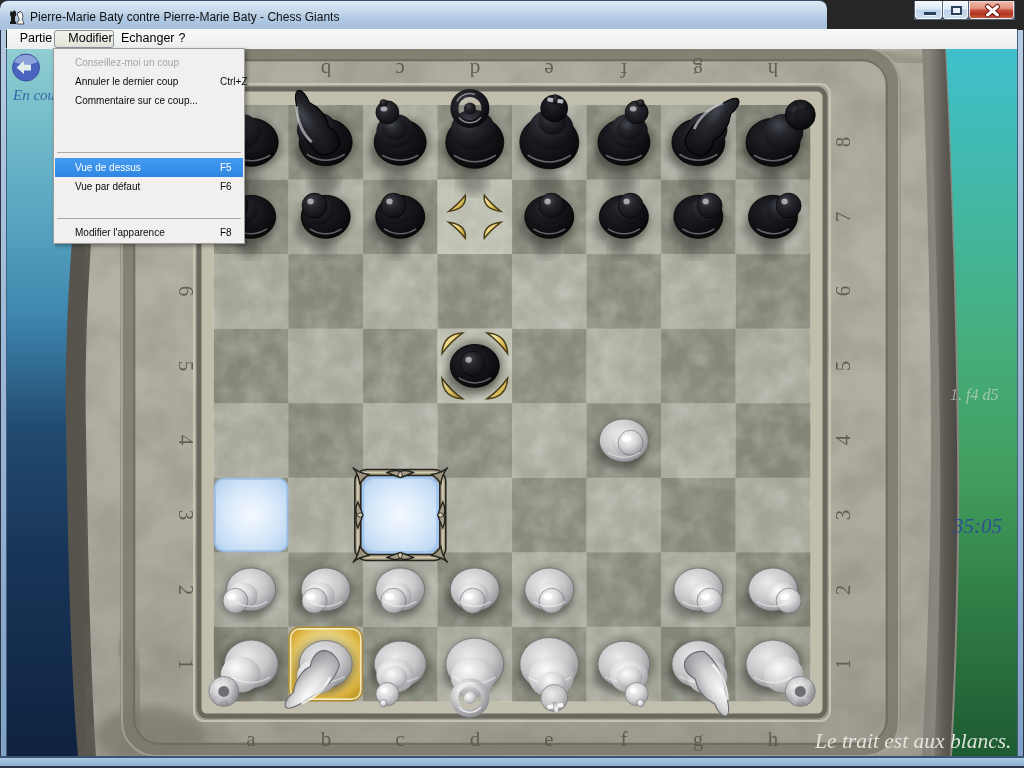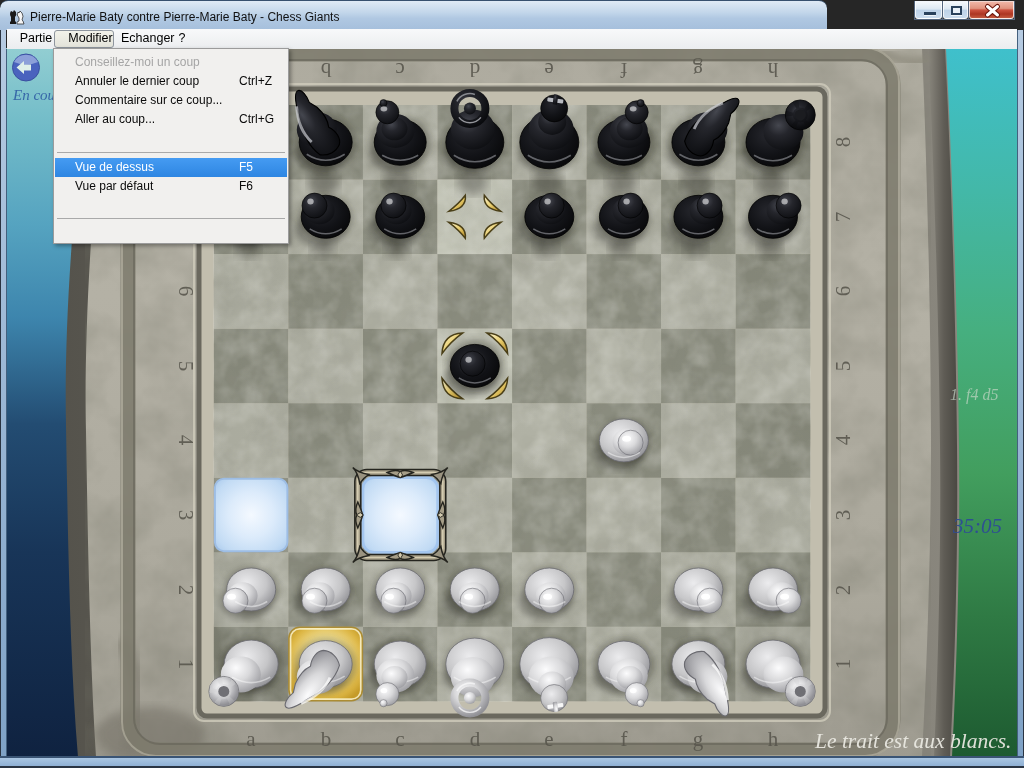--- a/index.html
+++ b/index.html
@@ -7,27 +7,27 @@
   border-radius:8px 8px 0 0; overflow:hidden; }
 #titlebar { position:absolute; left:0; top:0; width:827px; height:30px;
   background:linear-gradient(#dfeaf5 0%,#c2d6ea 40%,#b0c8e2 60%,#a5bfdc 100%);
   border-radius:8px 8px 0 0; border-top:1px solid #37506e; }
 #titletext { position:absolute; left:30px; top:9px; font-size:12px; color:#111; }
 #menubar { position:absolute; left:7px; top:29px; width:1010px; height:20px;
   background:linear-gradient(#f8f9fa,#ebedef); font-size:12.5px; color:#000; }
 .mb { position:absolute; top:0; height:20px; line-height:19px; text-align:center; }
 #echbox { position:absolute; left:47px; top:1px; width:60px; height:18px;
   background:linear-gradient(#f2f2ea,#e3e3da); border:1px solid #8e959e; border-radius:3px; }
-#menu { position:absolute; left:53px; top:47.5px; width:236px; height:196.5px;
+#menu { position:absolute; left:53px; top:47.5px; width:192px; height:196.5px;
   background:#f1f0ee; border:1px solid #9b9b9b; box-shadow:2px 2px 4px rgba(0,0,0,0.35);
-  font-size:12px; color:#0a0a0a; z-index:30; }
+  font-size:10px; color:#0a0a0a; z-index:30; }
 .mi { position:absolute; left:1px; right:1px; height:19px; line-height:19px; padding-left:20px; }
 .mi.dis { color:#a5a5a5; }
 .mi.sel { background:linear-gradient(#459bf2,#2e86e2); color:#fff; }
-.sc { position:absolute; left:184px; }
+.sc { position:absolute; left:165px; }
 .sep { position:absolute; left:3px; right:3px; height:1px; background:#a9a9a9; }
 #borders div { position:absolute; }
 .cap { position:absolute; top:0; height:19px; border:1px solid #53657d; border-top:none; z-index:40; }
 .capin { width:100%; height:100%; border:1px solid rgba(255,255,255,0.75);
   background:linear-gradient(#f4f8fc 0%,#dce8f3 45%,#bdd2e8 50%,#cbdcee 100%); position:relative;
   border-radius:0 0 3px 3px; }
 #bclose .capin { background:linear-gradient(#f0b5a5 0%,#e0937f 40%,#cc5340 50%,#ad3522 75%,#c25a40 100%); }
 </style></head><body>
 <div id="win">
 <svg width="1024" height="768" viewBox="0 0 1024 768">
@@ -593,23 +593,23 @@
  <div class="mb" style="left:10px;width:38px">Partie</div>
  <div id="echbox"></div>
  <div class="mb" style="left:53px;width:61px">Modifier</div>
  <div class="mb" style="left:114px;width:52px">Echanger</div>
  <div class="mb" style="left:168px;width:14px">?</div>
 </div>
 <div id="menu">
       <div class="mi dis" style="top:4.0px">Conseillez-moi un coup</div>
       <div class="mi " style="top:23.0px">Annuler le dernier coup<span class="sc">Ctrl+Z</span></div>
       <div class="mi " style="top:42.5px">Commentaire sur ce coup...</div>
-      <div class="mi " style="top:61.5px">Aller au coup...<span class="sc">Ctrl+G</span></div>
       <div class="mi sel" style="top:109.0px">Vue de dessus<span class="sc">F5</span></div>
       <div class="mi " style="top:128.0px">Vue par défaut<span class="sc">F6</span></div>
+      <div class="mi " style="top:174.0px">Modifier l'apparence<span class="sc">F8</span></div>
       <div class="sep" style="top:103px"></div>
       <div class="sep" style="top:169px"></div>
     </div>
 <div id="borders">
  <div style="left:0;top:30px;width:1px;height:726px;background:#2a3442"></div>
  <div style="left:1px;top:30px;width:5px;height:726px;background:linear-gradient(#b6cbe2,#7fa2c6)"></div>
  <div style="left:6px;top:49px;width:1px;height:707px;background:#44607e"></div>
  <div style="left:1017px;top:30px;width:1px;height:726px;background:#44607e"></div>
  <div style="left:1018px;top:30px;width:5px;height:726px;background:linear-gradient(#b6cbe2,#7fa2c6)"></div>
  <div style="left:1023px;top:30px;width:1px;height:726px;background:#2a3442"></div>

